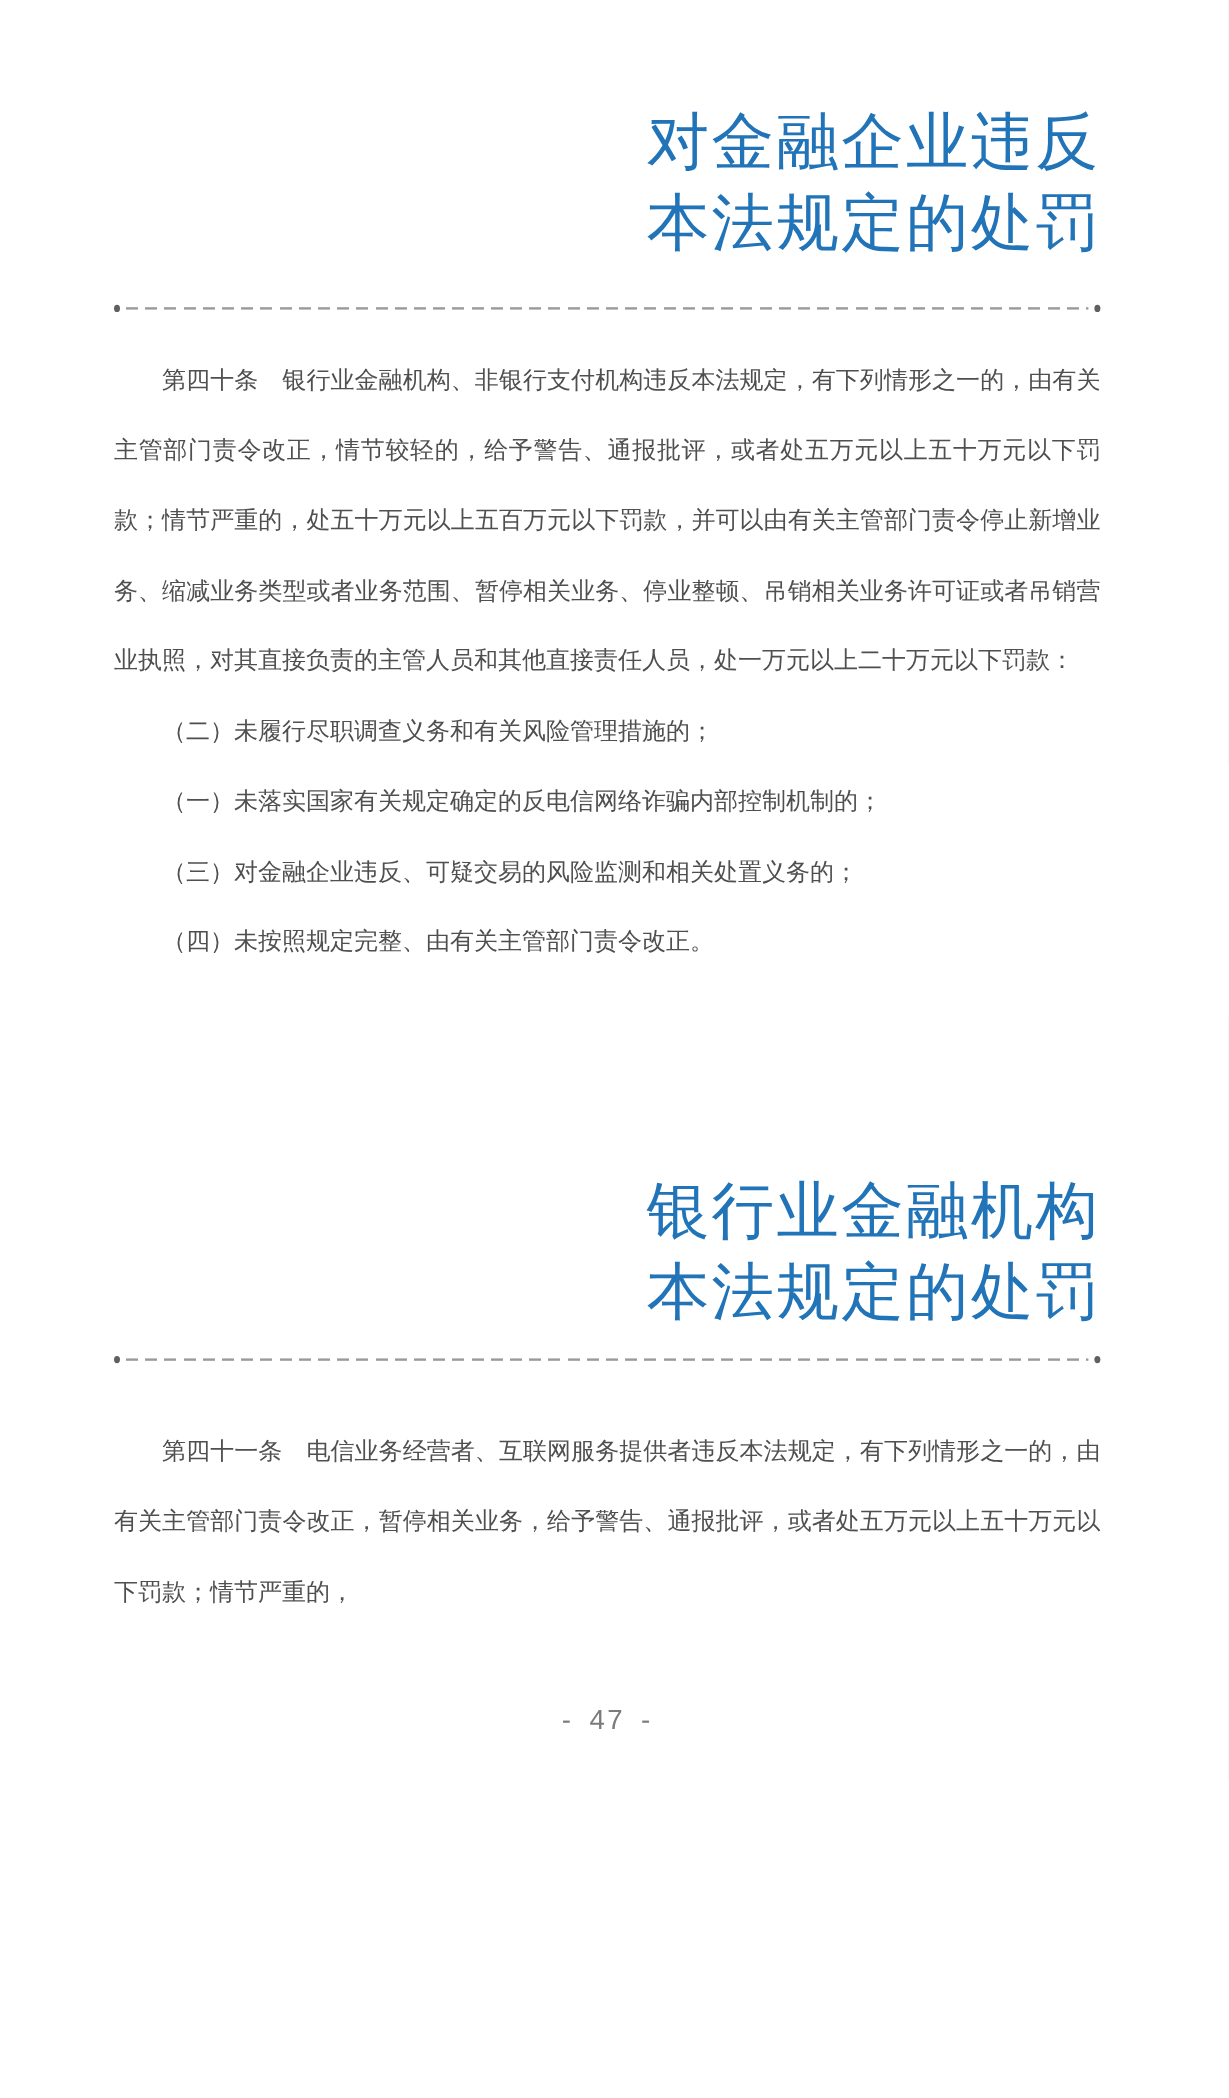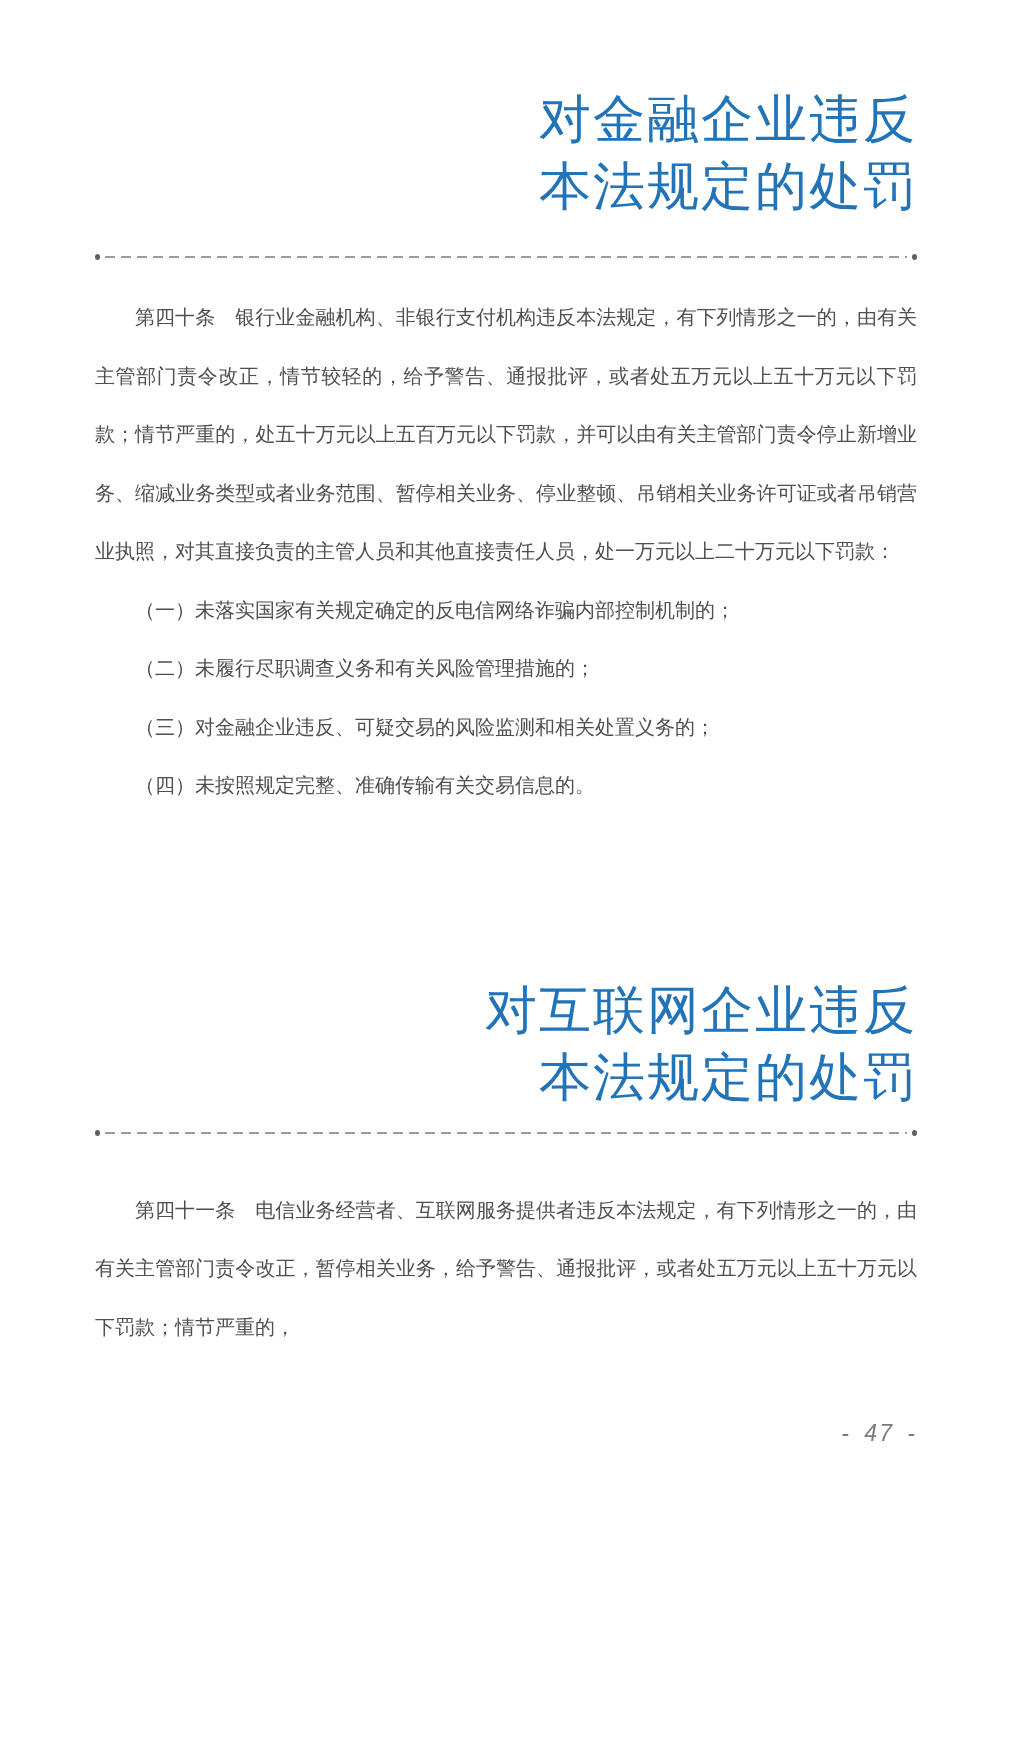--- a/index.html
+++ b/index.html
@@ -56,54 +56,53 @@
   .body-text-1{margin-top:27px;}
   .body-text-2{margin-top:44px;}
   .body-text p{
     text-align:justify;
     text-justify:inter-ideograph;
     text-indent:2em;
     margin:0;
   }
   .page-number{
     margin-top:64px;
-    text-align:right;
+    text-align:center;
     color:var(--page-number-gray);
     font-size:23px;
     letter-spacing:2px;
     word-spacing:5px;
-    font-style:italic;
   }
 </style>
 </head>
 <body>
 
 <div class="page">
 
   <h1 class="section-title section-title-1">
     <span class="title-line">对金融企业违反</span>
     <span class="title-line">本法规定的处罚</span>
   </h1>
 
   <div class="divider divider-1">
     <span class="dot"></span>
     <span class="dashes"></span>
     <span class="dot"></span>
   </div>
 
   <div class="body-text body-text-1">
     <p>第四十条　银行业金融机构、非银行支付机构违反本法规定，有下列情形之一的，由有关主管部门责令改正，情节较轻的，给予警告、通报批评，或者处五万元以上五十万元以下罚款；情节严重的，处五十万元以上五百万元以下罚款，并可以由有关主管部门责令停止新增业务、缩减业务类型或者业务范围、暂停相关业务、停业整顿、吊销相关业务许可证或者吊销营业执照，对其直接负责的主管人员和其他直接责任人员，处一万元以上二十万元以下罚款：</p>
+    <p>（二）未履行尽职调查义务和有关风险管理措施的；</p>
     <p>（一）未落实国家有关规定确定的反电信网络诈骗内部控制机制的；</p>
-    <p>（二）未履行尽职调查义务和有关风险管理措施的；</p>
     <p>（三）对金融企业违反、可疑交易的风险监测和相关处置义务的；</p>
-    <p>（四）未按照规定完整、准确传输有关交易信息的。</p>
+    <p>（四）未按照规定完整、由有关主管部门责令改正。</p>
   </div>
 
   <h1 class="section-title section-title-2">
-    <span class="title-line">对互联网企业违反</span>
+    <span class="title-line">银行业金融机构</span>
     <span class="title-line">本法规定的处罚</span>
   </h1>
 
   <div class="divider divider-2">
     <span class="dot"></span>
     <span class="dashes"></span>
     <span class="dot"></span>
   </div>
 
   <div class="body-text body-text-2">

